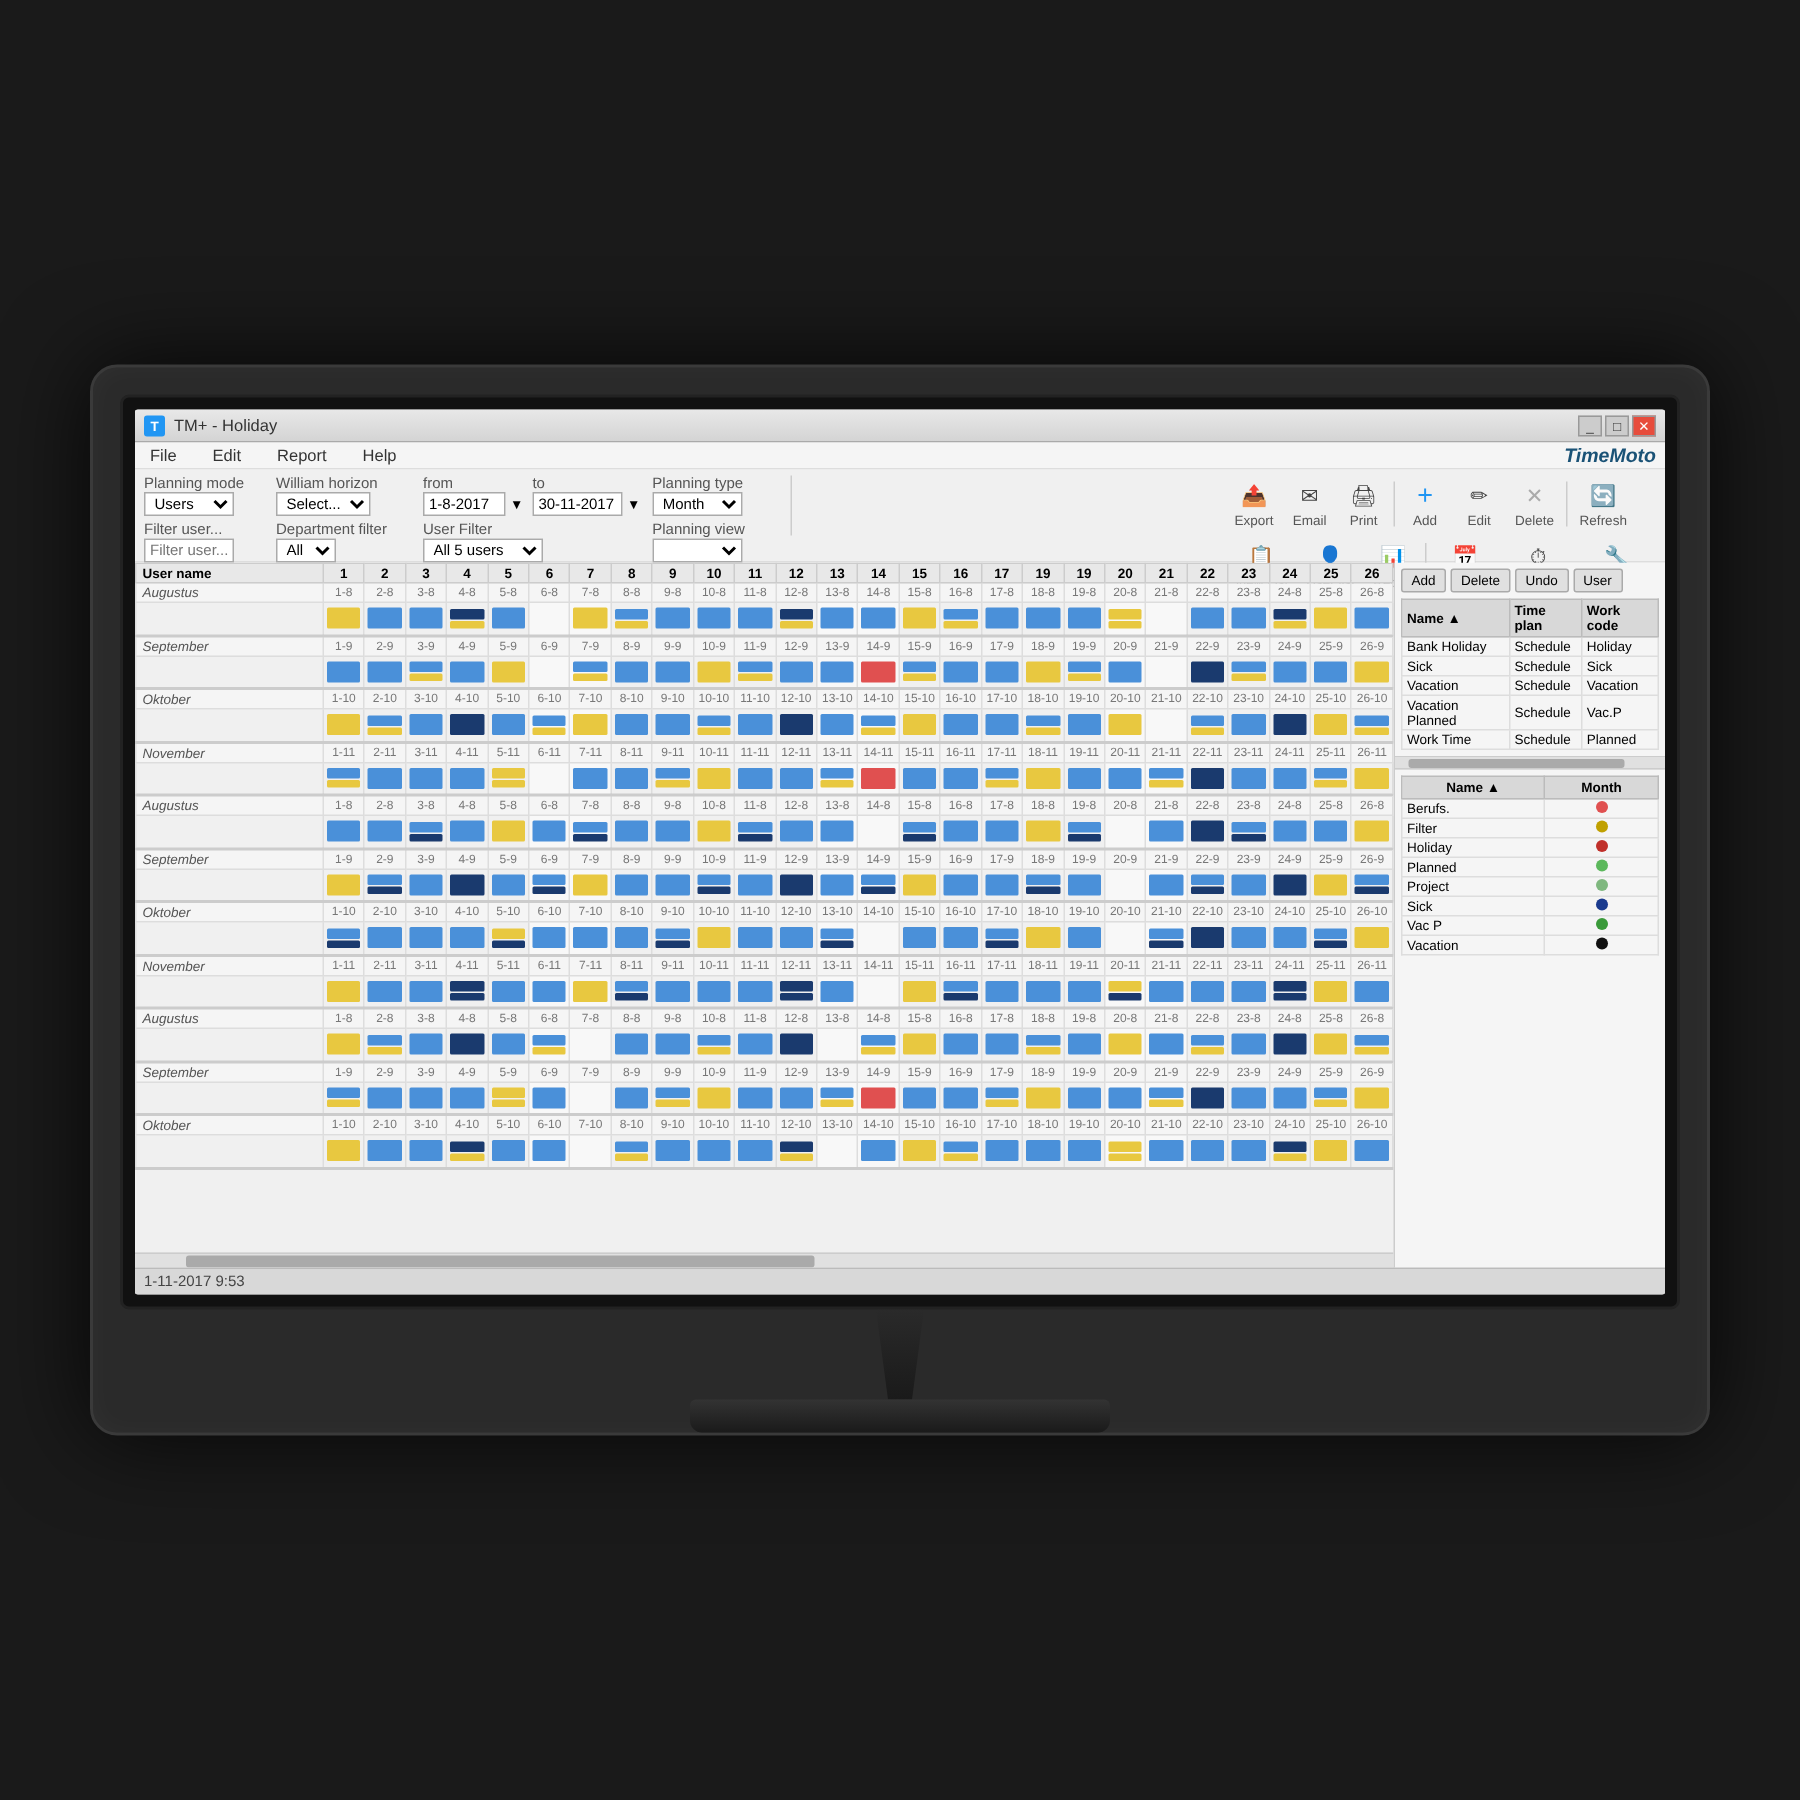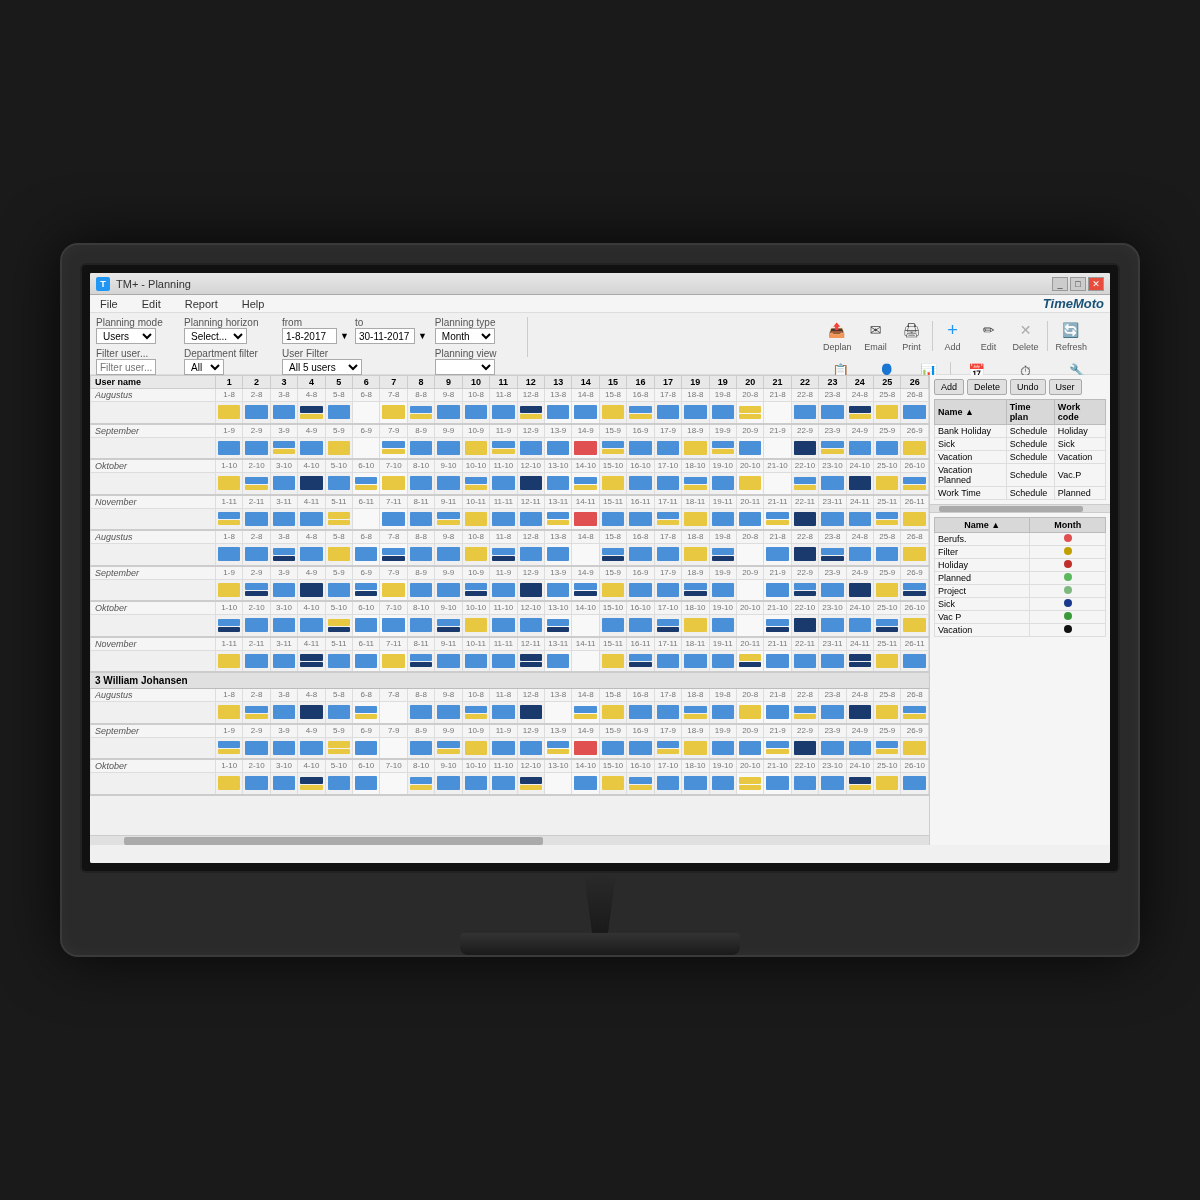--- a/index.html
+++ b/index.html
@@ -396,21 +396,21 @@
 
 <div class="monitor-outer">
   <div class="monitor-screen-bezel">
     <div class="monitor-screen">
 
       <div class="app-window">
 
         <div class="title-bar">
           <div class="title-bar-left">
             <div class="title-bar-icon">T</div>
-            <span class="title-text">TM+ - Planning</span>
+            <span class="title-text">TM+ - Holiday</span>
           </div>
           <div class="title-controls">
             <div class="title-btn">_</div>
             <div class="title-btn">□</div>
             <div class="title-btn close">✕</div>
           </div>
         </div>
 
         <div class="menu-bar">
           <span class="menu-item">File</span>
@@ -434,21 +434,21 @@
             <div style="margin-top:2px;">
               <div class="toolbar-label">Filter user...</div>
               <div class="toolbar-control">
                 <input class="toolbar-input" type="text" placeholder="Filter user..." style="">
               </div>
             </div>
           </div>
 
           <div class="toolbar-section" style="min-width:90px;">
             <div>
-              <div class="toolbar-label">Planning horizon</div>
+              <div class="toolbar-label">William horizon</div>
               <div class="toolbar-control">
                 <select class="toolbar-select">
                   <option>Select...</option>
                 </select>
               </div>
             </div>
             <div style="margin-top:2px;">
               <div class="toolbar-label">Department filter</div>
               <div class="toolbar-control">
                 <select class="toolbar-select" style="min-width:40px;">
@@ -505,21 +505,21 @@
               </div>
             </div>
           </div>
 
           <div class="toolbar-separator"></div>
 
           <div class="right-toolbar">
             <div class="toolbar-buttons">
               <div class="tb-btn">
                 <div class="tb-btn-icon">📤</div>
-                <div class="tb-btn-label">Deplan</div>
+                <div class="tb-btn-label">Export</div>
               </div>
               <div class="tb-btn">
                 <div class="tb-btn-icon">✉</div>
                 <div class="tb-btn-label">Email</div>
               </div>
               <div class="tb-btn">
                 <div class="tb-btn-icon">🖨</div>
                 <div class="tb-btn-label">Print</div>
               </div>
               <div class="tb-separator"></div>
@@ -1538,23 +1538,20 @@
                         <div style="height: 7px; border-radius: 1px; background: rgb(26, 58, 110); margin: 0px 1px;"></div>
                         <div style="height: 5px; border-radius: 1px; background: rgb(26, 58, 110); margin: 1px 1px 0px;"></div>
                       </td>
                       <td style="padding: 1px; vertical-align: middle;">
                         <div style="height: 14px; border-radius: 1px; background: rgb(232, 200, 64); margin: 0px 1px;"></div>
                       </td>
                       <td style="padding: 1px; vertical-align: middle;">
                         <div style="height: 14px; border-radius: 1px; background: rgb(74, 144, 217); margin: 0px 1px;"></div>
                       </td>
                     </tr>
-                    <tr style="background: rgb(224, 224, 224);">
-                      <td colspan="27" style="font-weight: bold; font-size: 10px; padding: 2px 4px; border-bottom: 1px solid rgb(187, 187, 187);">3 William Johansen</td>
-                    </tr>
                     <tr style="background: rgb(245, 245, 245);">
                       <td style="font-size: 9px; color: rgb(85, 85, 85); padding: 1px 4px; font-style: italic;">Augustus</td>
                       <td style="text-align: center; font-size: 8px; color: rgb(119, 119, 119); padding: 1px;">1-8</td>
                       <td style="text-align: center; font-size: 8px; color: rgb(119, 119, 119); padding: 1px;">2-8</td>
                       <td style="text-align: center; font-size: 8px; color: rgb(119, 119, 119); padding: 1px;">3-8</td>
                       <td style="text-align: center; font-size: 8px; color: rgb(119, 119, 119); padding: 1px;">4-8</td>
                       <td style="text-align: center; font-size: 8px; color: rgb(119, 119, 119); padding: 1px;">5-8</td>
                       <td style="text-align: center; font-size: 8px; color: rgb(119, 119, 119); padding: 1px;">6-8</td>
                       <td style="text-align: center; font-size: 8px; color: rgb(119, 119, 119); padding: 1px;">7-8</td>
                       <td style="text-align: center; font-size: 8px; color: rgb(119, 119, 119); padding: 1px;">8-8</td>
@@ -1987,20 +1984,23 @@
                     <tr>
                       <td>Vacation</td>
                       <td style="text-align: center;"><span class="legend-dot" style="background: rgb(17, 17, 17);"></span></td>
                     </tr>
                   </tbody>
               </table>
             </div>
           </div>
         </div>
 
+        <div class="status-bar">
+          <span>1-11-2017 9:53</span>
+        </div>
 
       </div>
 
     </div>
   </div>
 
   <div class="stand-neck"></div>
   <div class="stand-base"></div>
 </div>
 

